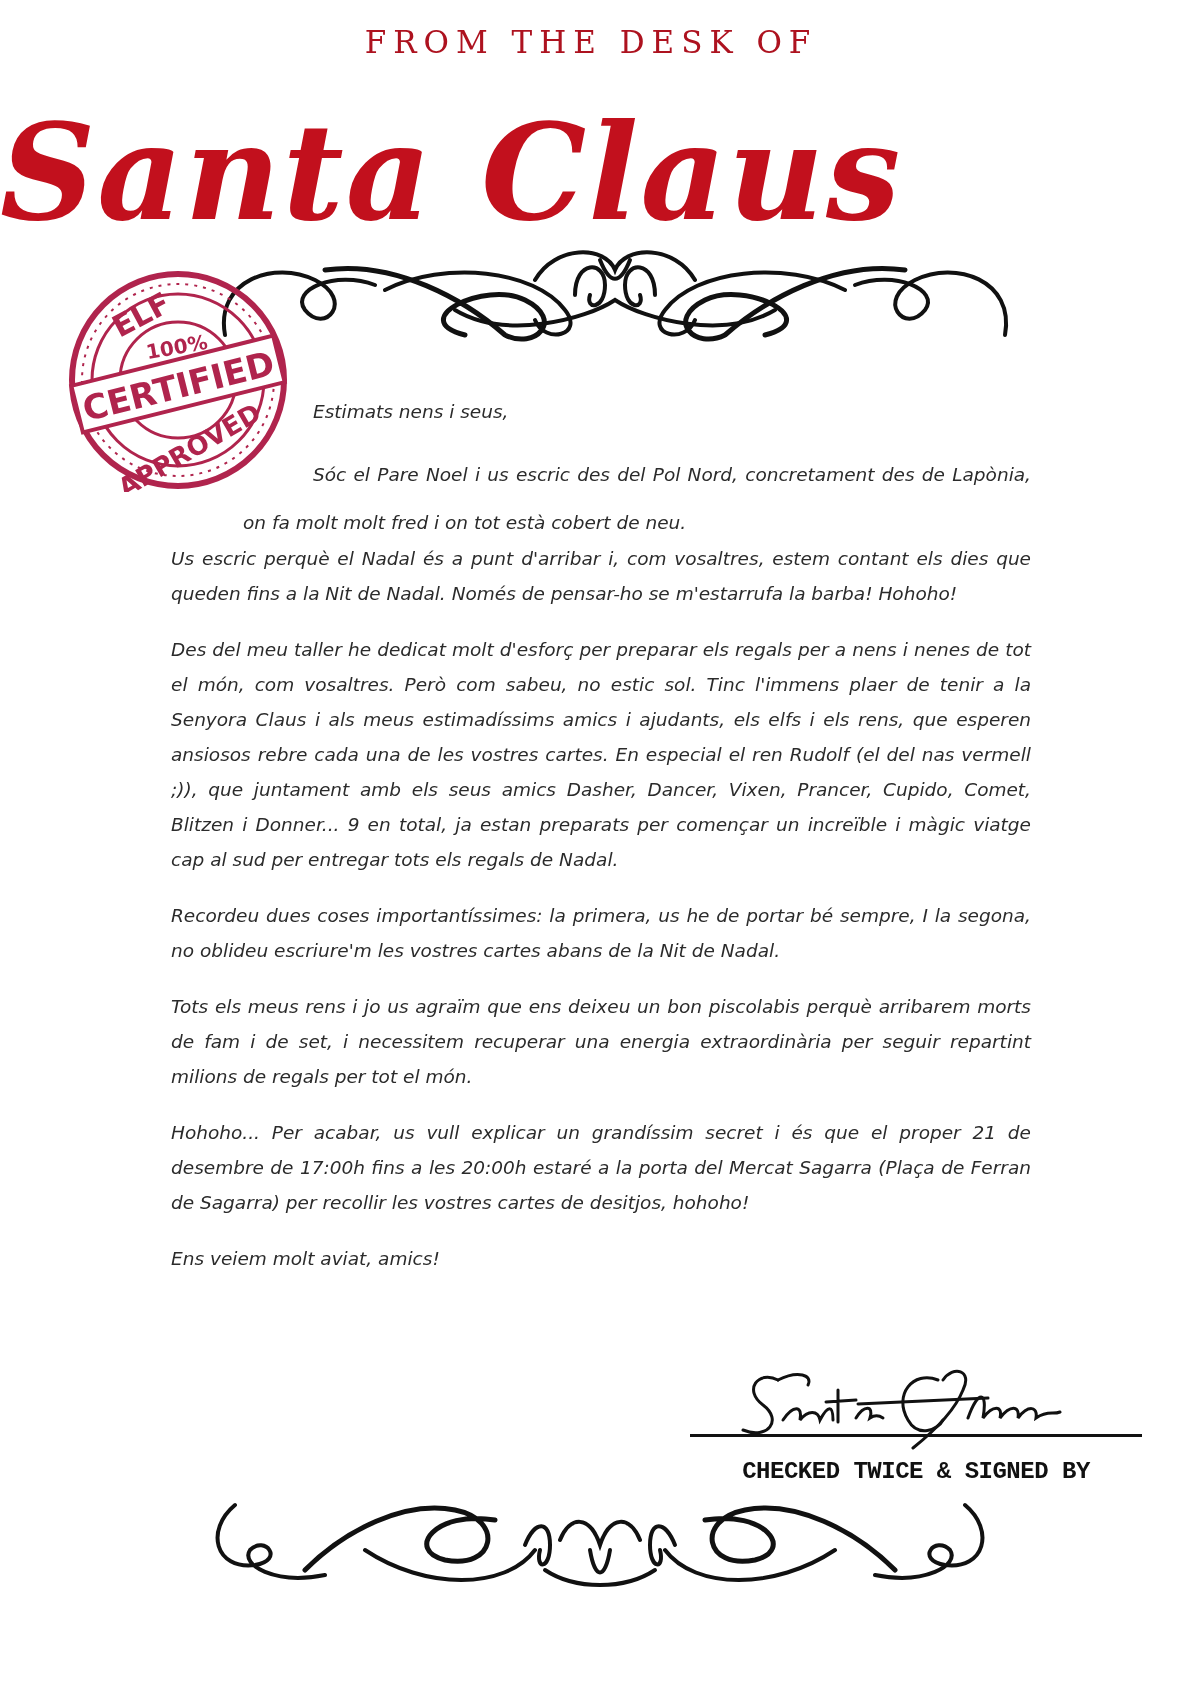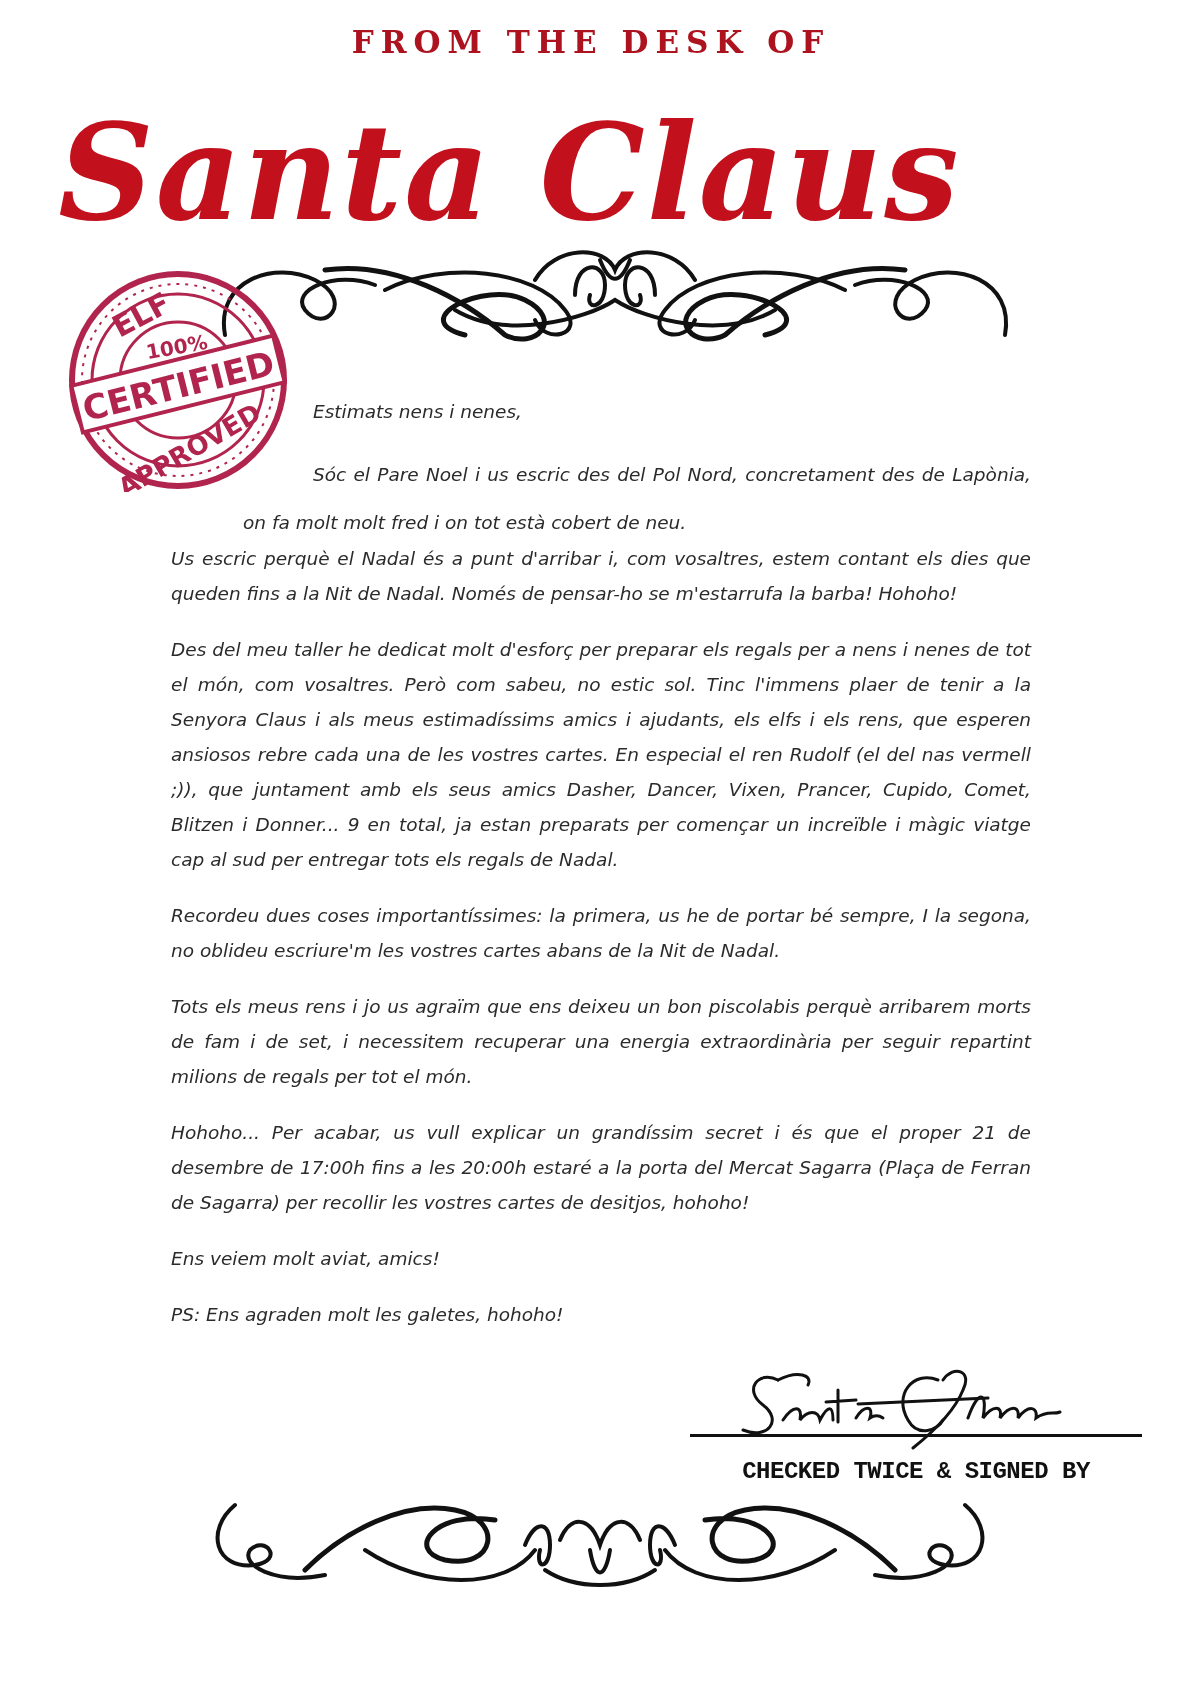--- a/index.html
+++ b/index.html
@@ -1,25 +1,25 @@
 <!DOCTYPE html>
 <html><head>
 <meta charset="utf-8">
 <style>
   html, body { margin: 0; padding: 0; background: #ffffff; }
   body { width: 1191px; height: 1684px; position: relative; overflow: hidden; }
   .page { position: absolute; left: 0; top: 0; width: 1191px; height: 1684px; background: #fff; }
 
   .from-desk {
     position: absolute; left: 0; width: 1182px; top: 24px; text-align: center;
-    font-family: "DejaVu Serif", serif; font-weight: bold; font-size: 31px;
+    font-family: "DejaVu Serif", serif; font-weight: normal; font-size: 31px;
     letter-spacing: 7px; color: #ad121f;
   }
   .title {
-    position: absolute; left: 0; width: 1019px; top: 98px; text-align: center;
+    position: absolute; left: 0; width: 1019px; top: 98px; 
     font-family: "DejaVu Serif", serif; font-weight: bold; font-size: 132px;
     line-height: 150px; color: #c2101d; letter-spacing: 2px; font-style: italic;
   }
   .flourish { position: absolute; }
   .flourish svg { display: block; }
 
   .stamp { position: absolute; left: 66px; top: 268px; width: 224px; height: 224px; }
 
   .body-text {
     position: absolute; left: 171px; width: 860px;
@@ -78,31 +78,30 @@
         <circle cx="112" cy="112" r="58" stroke-width="3"></circle>
       </g>
       <rect x="8" y="92" width="208" height="48" fill="#fff" stroke="#b0244d" stroke-width="4" transform="rotate(-14 112 116)"></rect>
       <text x="112" y="130" text-anchor="middle" transform="rotate(-14 112 116)" font-family="DejaVu Sans, sans-serif" font-weight="bold" font-size="34" fill="#b0244d">CERTIFIED</text>
       <text x="112" y="86" text-anchor="middle" transform="rotate(-10 112 86)" font-family="DejaVu Sans, sans-serif" font-weight="bold" font-size="20" fill="#b0244d">100%</text>
       <text x="80" y="56" text-anchor="middle" transform="rotate(-28 80 56)" font-family="DejaVu Sans, sans-serif" font-weight="bold" font-size="30" fill="#b0244d">ELF</text>
       <text x="128" y="190" text-anchor="middle" transform="rotate(-30 128 190)" font-family="DejaVu Sans, sans-serif" font-weight="bold" font-size="26" fill="#b0244d">APPROVED</text>
     </svg>
   </div>
 
-  <div class="greeting">Estimats nens i nenes,</div>
+  <div class="greeting">Estimats nens i seus,</div>
   <div class="intro">Sóc el Pare Noel i us escric des del Pol Nord, concretament des de Lapònia, on fa molt molt fred i on tot està cobert de neu.</div>
 
   <div class="body-text" style="top:541px;">
     <p style="margin-bottom:21px;">Us escric perquè el Nadal és a punt d'arribar i, com vosaltres, estem contant els dies que queden fins a la Nit de Nadal. Només de pensar-ho se m'estarrufa la barba! Hohoho!</p>
     <p style="margin-bottom:21px;">Des del meu taller he dedicat molt d'esforç per preparar els regals per a nens i nenes de tot el món, com vosaltres. Però com sabeu, no estic sol. Tinc l'immens plaer de tenir a la Senyora Claus i als meus estimadíssims amics i ajudants, els elfs i els rens, que esperen ansiosos rebre cada una de les vostres cartes. En especial el ren Rudolf (el del nas vermell ;)), que juntament amb els seus amics Dasher, Dancer, Vixen, Prancer, Cupido, Comet, Blitzen i Donner... 9 en total, ja estan preparats per començar un increïble i màgic viatge cap al sud per entregar tots els regals de Nadal.</p>
     <p style="margin-bottom:21px;">Recordeu dues coses importantíssimes: la primera, us he de portar bé sempre, I la segona, no oblideu escriure'm les vostres cartes abans de la Nit de Nadal.</p>
     <p style="margin-bottom:21px;">Tots els meus rens i jo us agraïm que ens deixeu un bon piscolabis perquè arribarem morts de fam i de set, i necessitem recuperar una energia extraordinària per seguir repartint milions de regals per tot el món.</p>
     <p style="margin-bottom:21px;">Hohoho... Per acabar, us vull explicar un grandíssim secret i és que el proper 21 de desembre de 17:00h fins a les 20:00h estaré a la porta del Mercat Sagarra (Plaça de Ferran de Sagarra) per recollir les vostres cartes de desitjos, hohoho!</p>
     <p style="margin-bottom:21px;">Ens veiem molt aviat, amics!</p>
-    <p>PS: Ens agraden molt les galetes, hohoho!</p>
   </div>
 
   <div class="signature">
     <svg width="360" height="90" viewBox="0 0 360 90" fill="none" stroke="#111" stroke-width="3" stroke-linecap="round">
       <path d="M40 20 C 20 10, 5 30, 25 45 C 45 60, 30 80, 5 70"></path>
       <path d="M40 20 C 60 10, 75 15, 70 25"></path>
       <path d="M45 60 C 55 45, 65 45, 62 60 C 70 50, 80 50, 82 60 C 90 45, 95 45, 95 60"></path>
       <path d="M100 30 L 100 62 M 88 42 L 118 40"></path>
       <path d="M118 58 C 126 45, 136 45, 132 58 C 138 54, 142 56, 145 58"></path>
       <path d="M200 20 C 175 10, 155 35, 170 60 C 180 78, 200 70, 205 60"></path>

